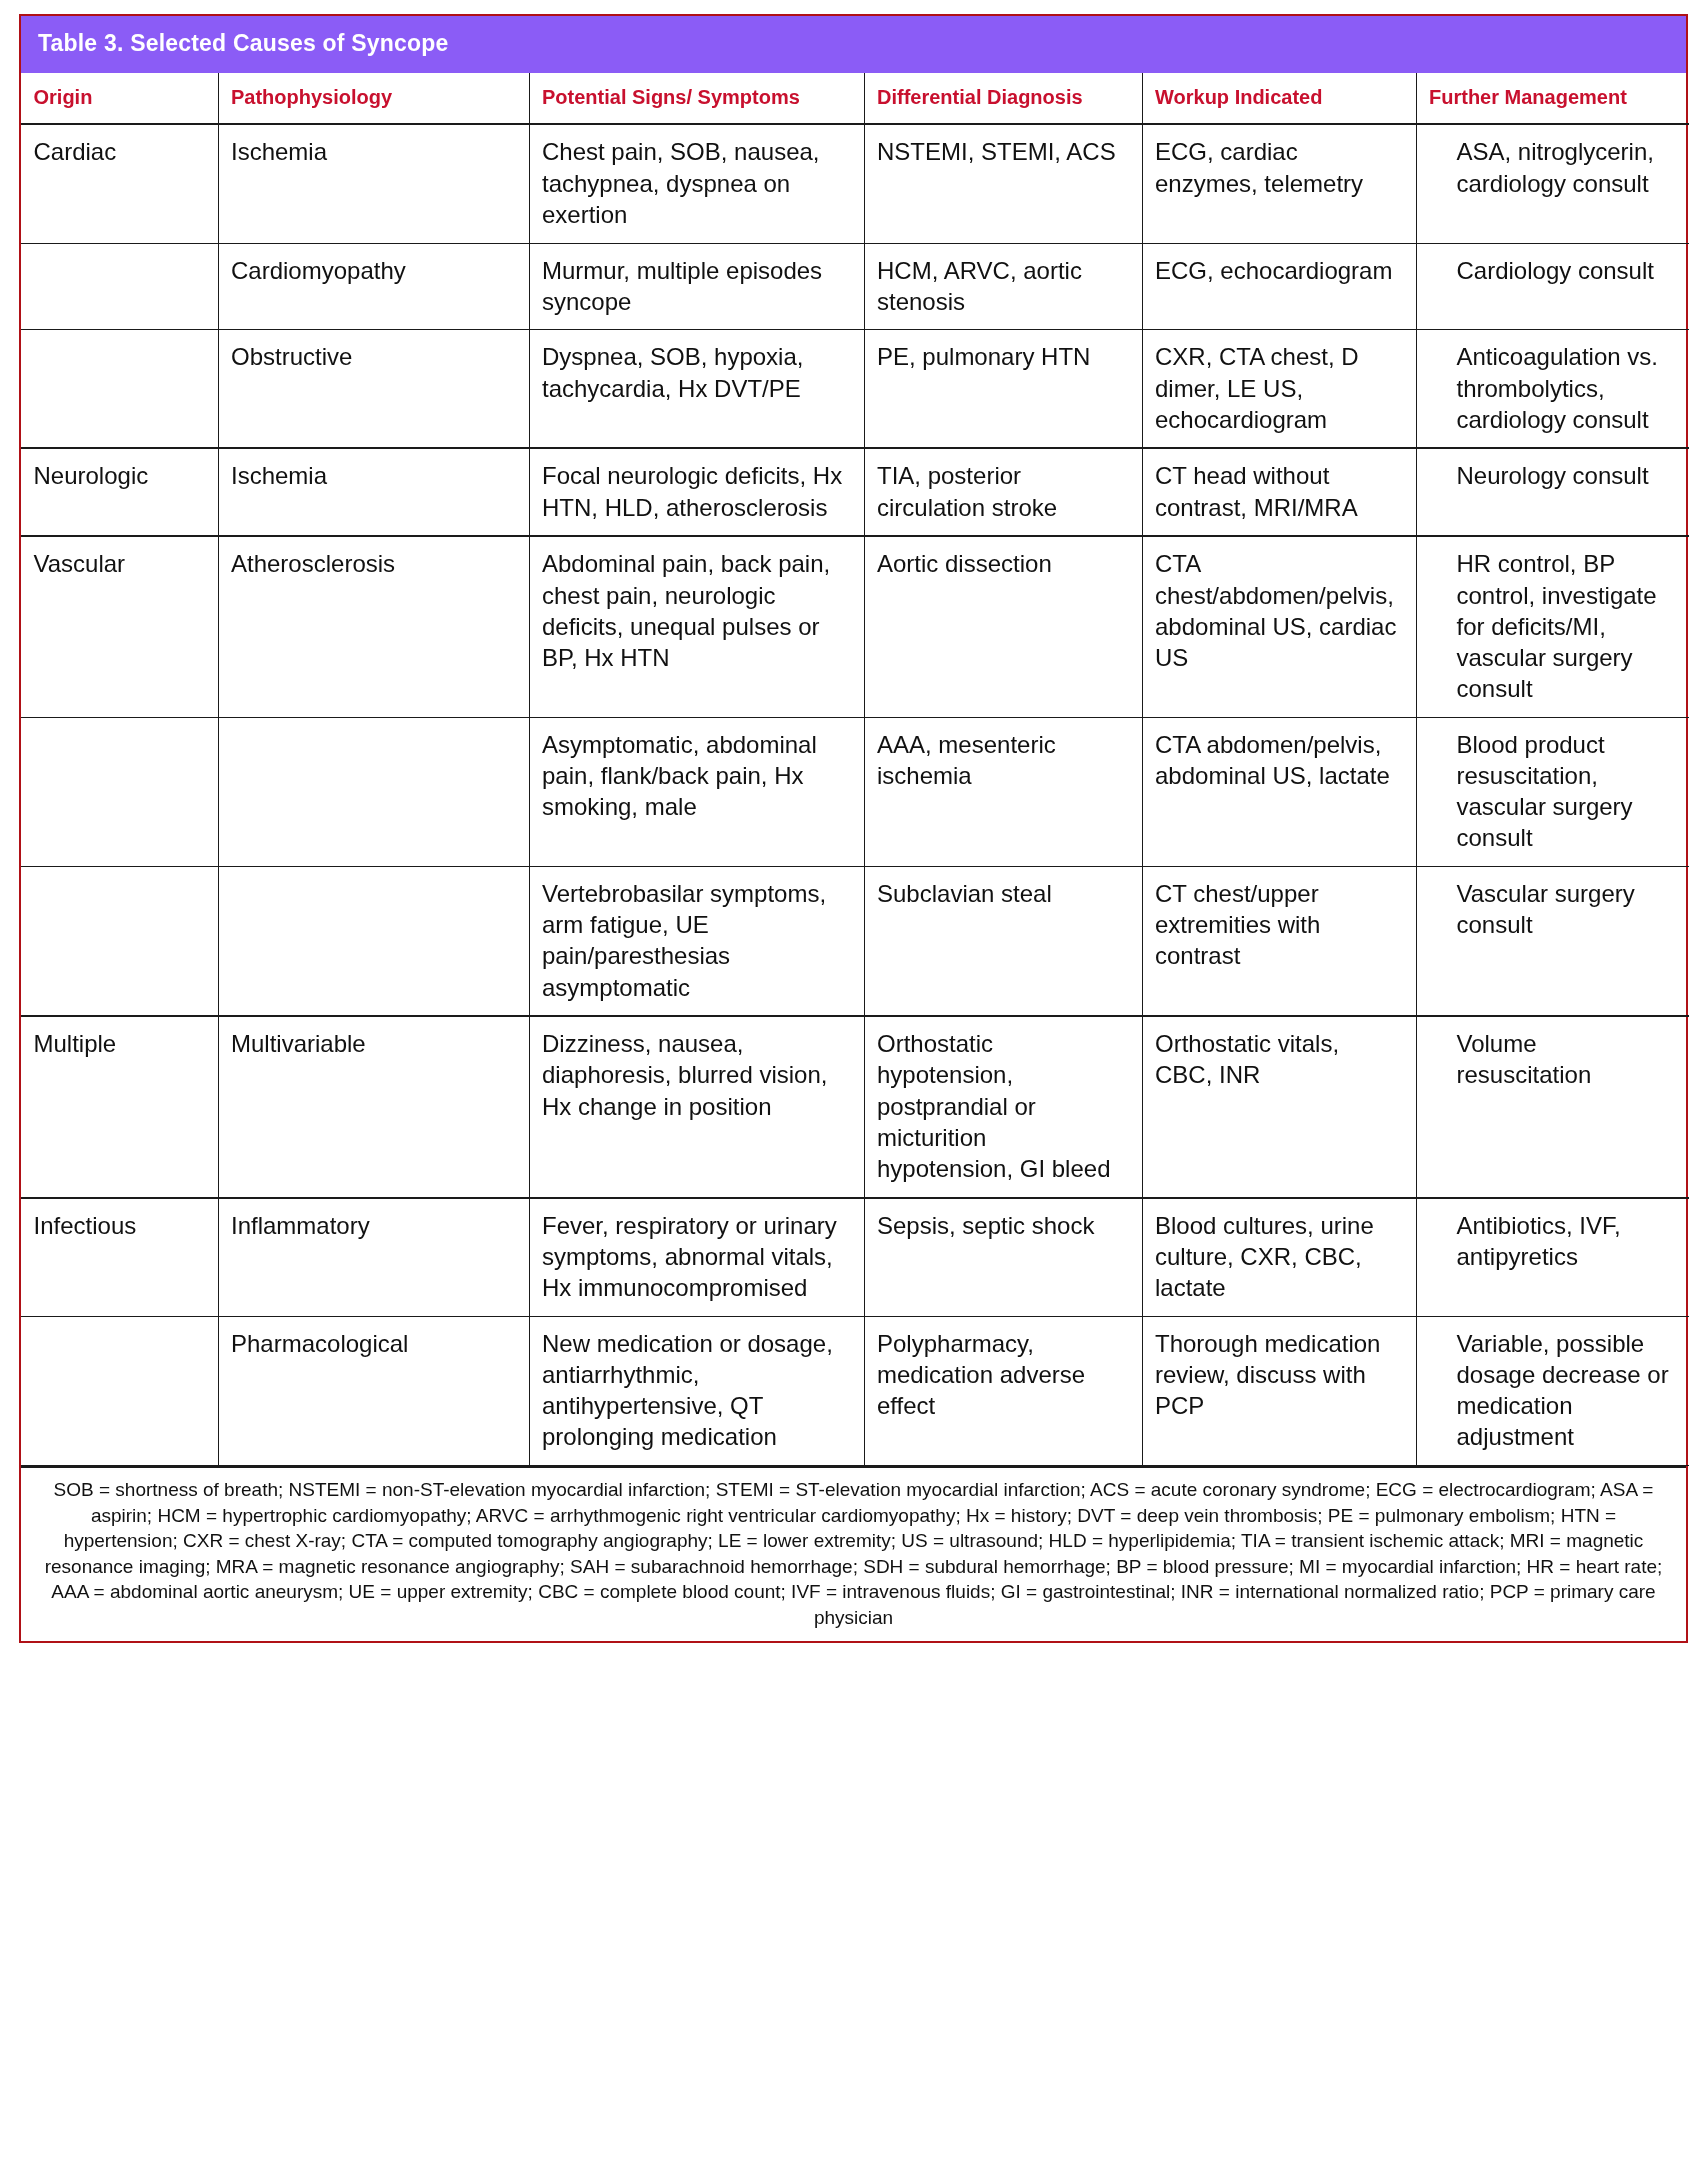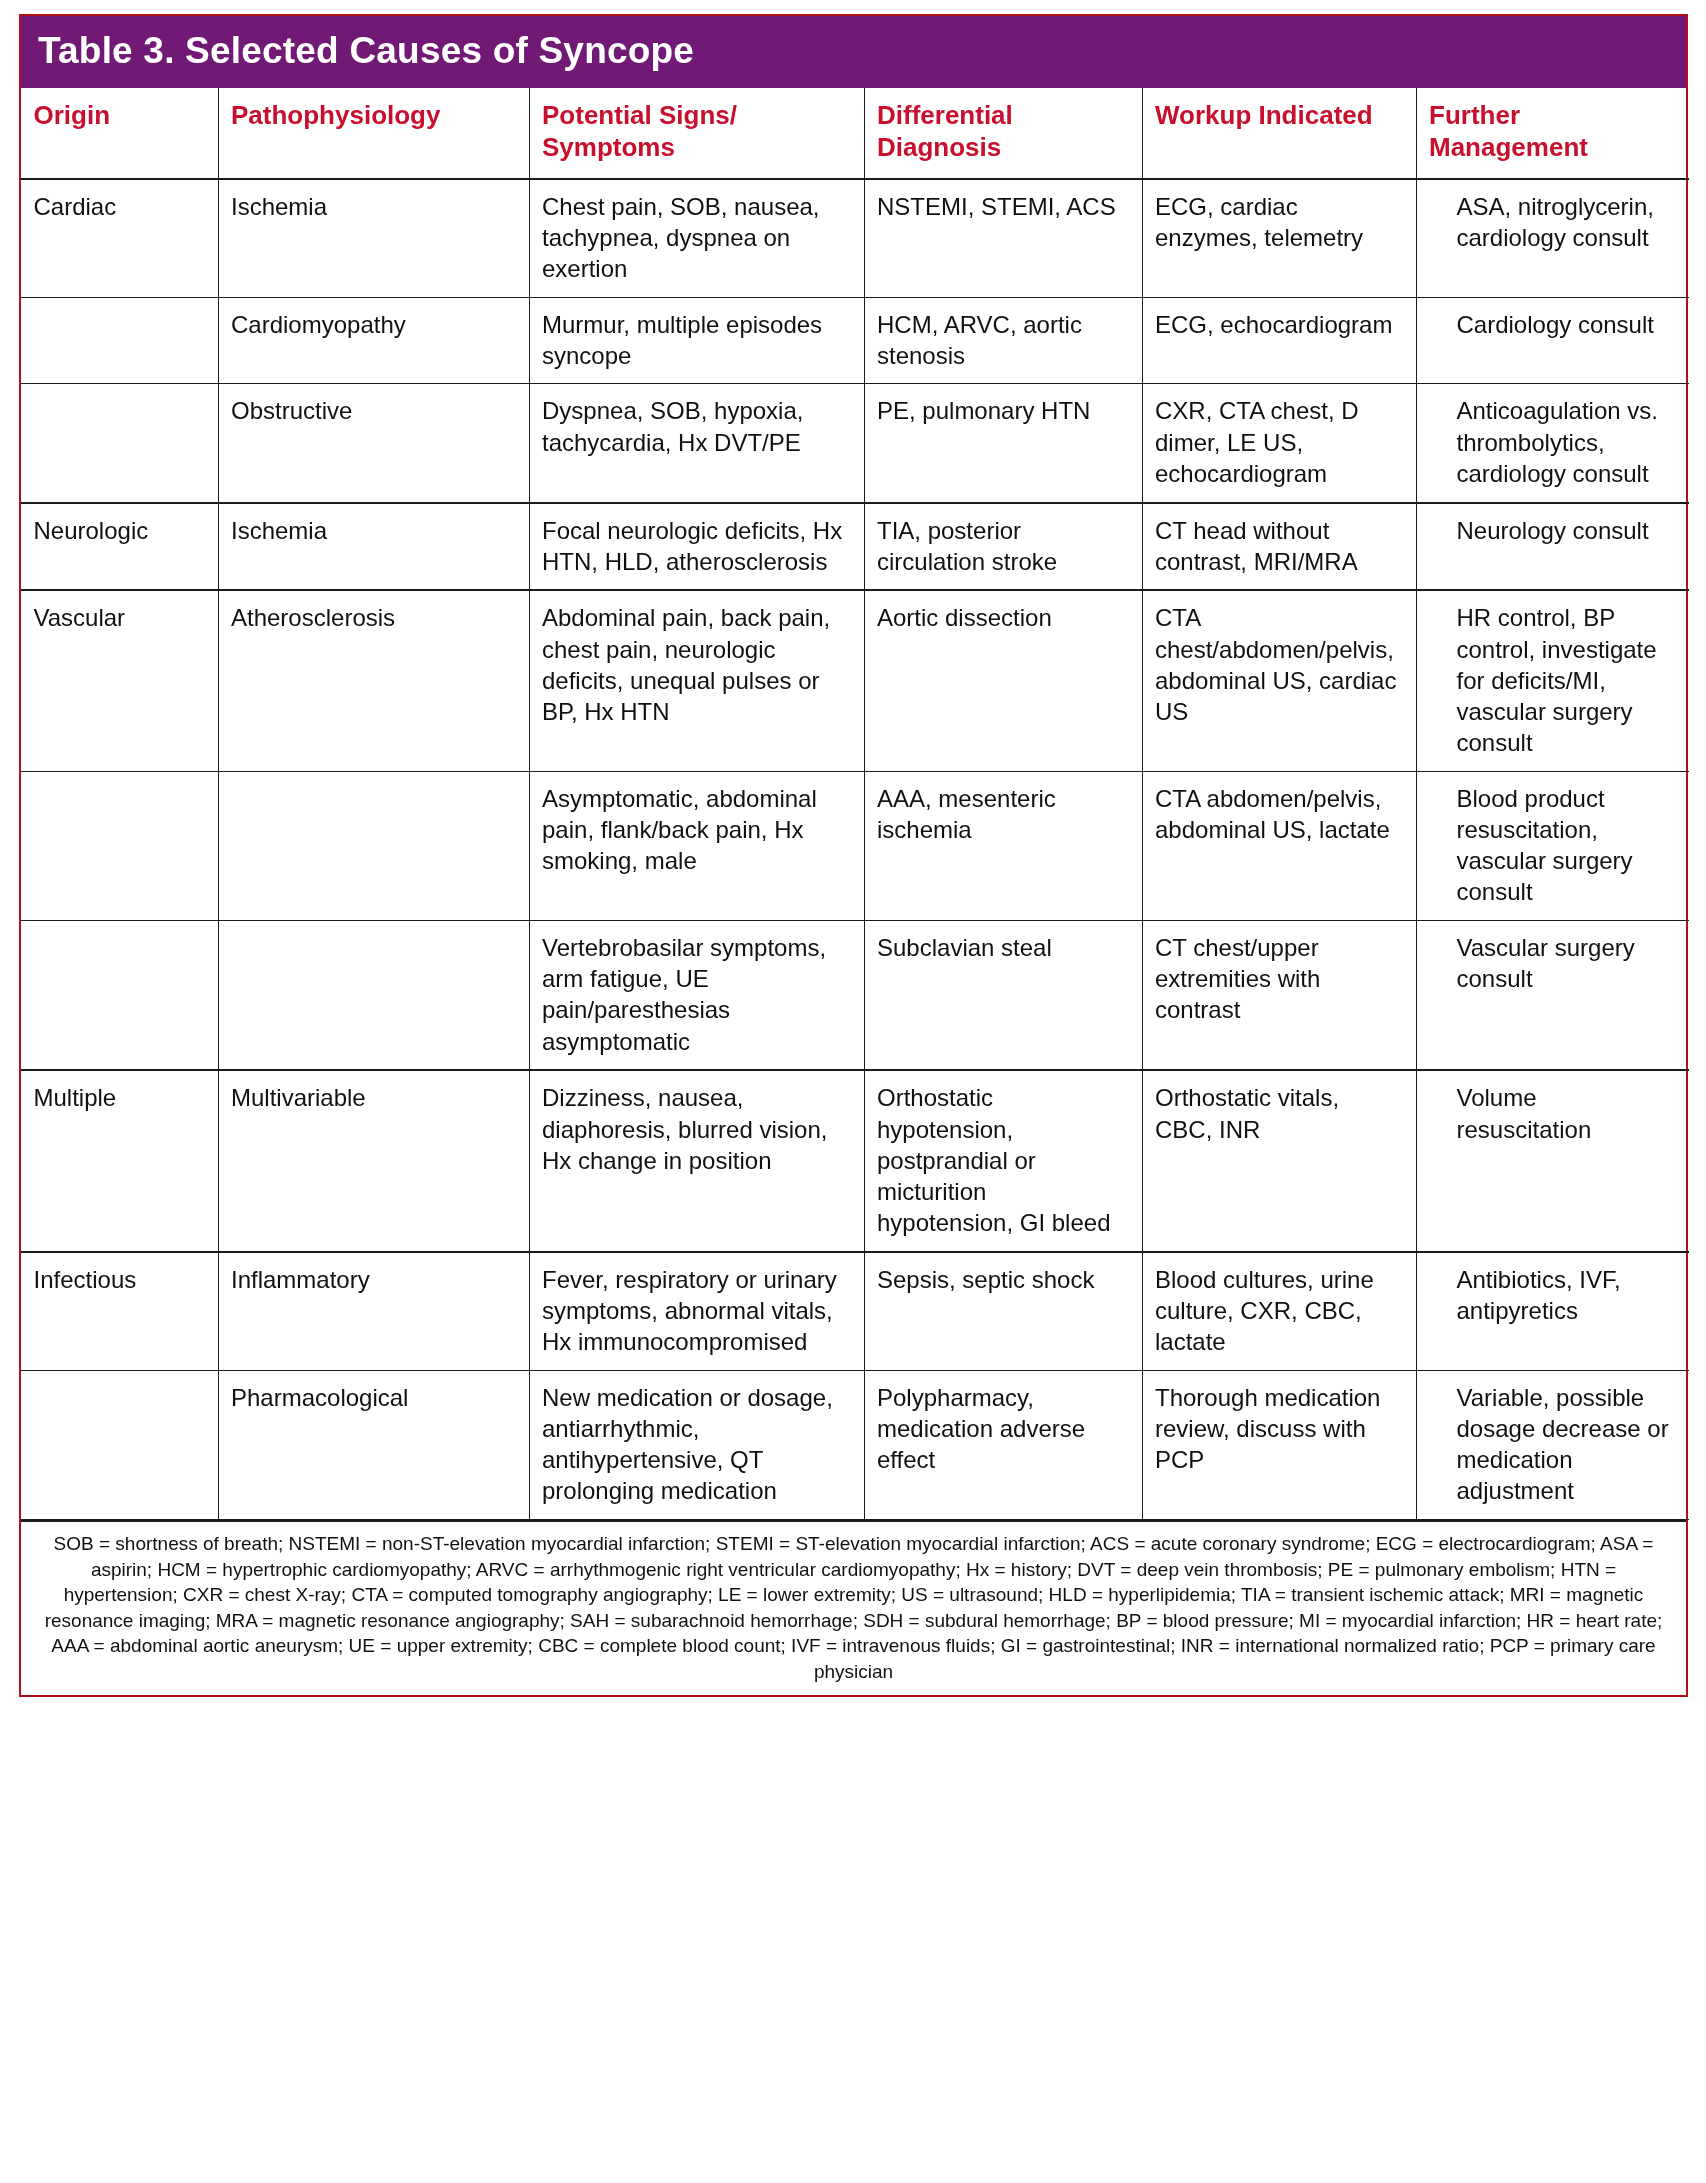--- a/index.html
+++ b/index.html
@@ -11,42 +11,42 @@
     font-family: "Liberation Sans", sans-serif;
     width: 1706px;
   }
   .table-wrap {
     width: 1669px;
     margin: 14px 19px 19px 19px;
     border: 2.3px solid #b01117;
     box-sizing: border-box;
   }
   .table-title {
-    background: #701a75;
+    background: #8b5cf6;
     color: #ffffff;
-    font-size: 37px;
+    font-size: 23px;
     font-weight: bold;
     padding: 14px 17px 15.6px 17px;
     letter-spacing: 0.2px;
   }
   table {
     border-collapse: collapse;
     width: 100%;
     table-layout: fixed;
   }
   col.c0 { width: 197px; }
   col.c1 { width: 311px; }
   col.c2 { width: 335px; }
   col.c3 { width: 278px; }
   col.c4 { width: 274px; }
   col.c5 { width: 273px; }
 
   th {
     color: #c8102e;
-    font-size: 26px;
+    font-size: 20px;
     font-weight: bold;
     text-align: left;
     vertical-align: top;
     padding: 12.5px 12.5px 14px 12.5px;
     border: 1.6px solid #1a1a1a;
     border-top: none;
     line-height: 1.22;
   }
   th:first-child { border-left: none; }
   th:last-child { border-right: none; }

